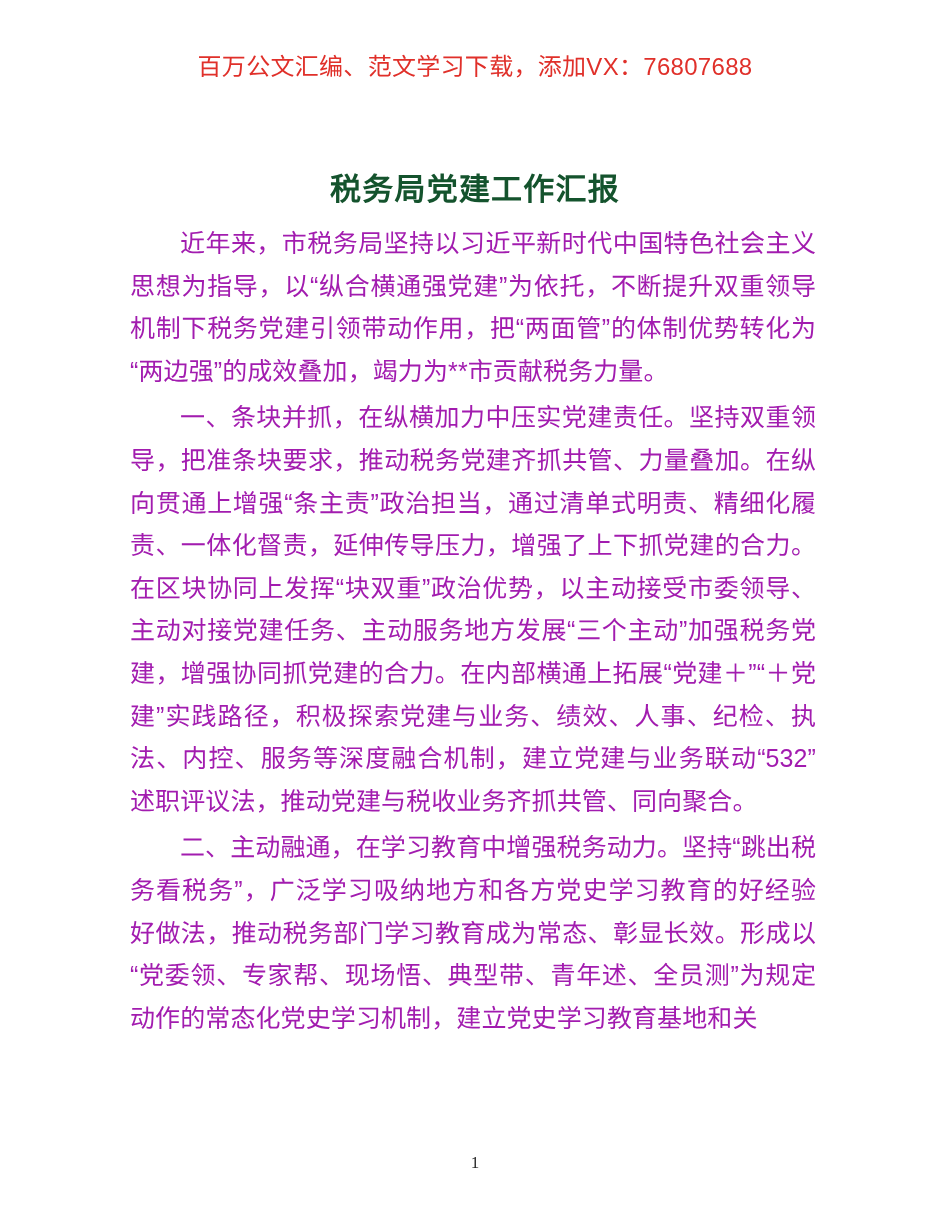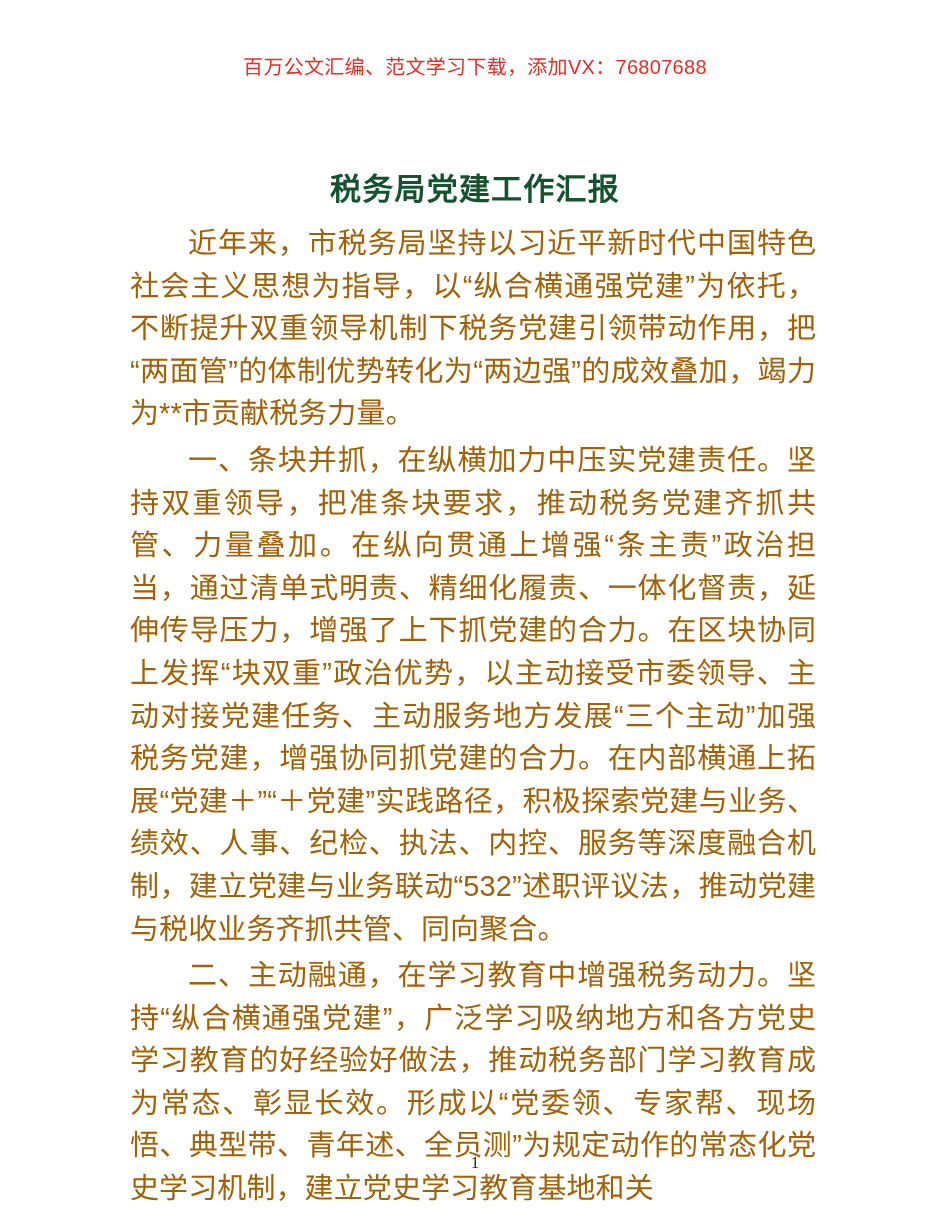--- a/index.html
+++ b/index.html
@@ -26,21 +26,21 @@
     background: #ffffff;
   }
 
   
   .promo-banner {
     position: absolute;
     top: 52px;
     left: 0;
     width: 950px;
     text-align: center;
-    font-size: 20px;
+    font-size: 24px;
     line-height: 30px;
     letter-spacing: 0.3px;
     color: #e0302a;
     font-weight: 400;
     white-space: nowrap;
   }
 
   
   .doc-title {
     position: absolute;
@@ -57,29 +57,29 @@
 
   
   .body-block {
     position: absolute;
     top: 222px;
     left: 130px;
     width: 686px;
   }
 
   .para {
-    font-size: 29px;
+    font-size: 25px;
     line-height: 42.6px;
     letter-spacing: 0.1px;
     text-align: justify;
     text-justify: inter-ideograph;
     text-align-last: left;
     margin: 0 0 0 0;
     text-indent: 2em;
-    color: #a16207;
+    color: #a21caf;
     word-break: break-all;
   }
 
   .para + .para {
     margin-top: 4px;
   }
 
   
   .page-number {
     position: absolute;
@@ -98,18 +98,18 @@
 
 <div class="page">
 
   <div class="promo-banner">百万公文汇编、范文学习下载，添加VX：76807688</div>
 
   <h1 class="doc-title">税务局党建工作汇报</h1>
 
   <div class="body-block">
     <p class="para">近年来，市税务局坚持以习近平新时代中国特色社会主义思想为指导，以“纵合横通强党建”为依托，不断提升双重领导机制下税务党建引领带动作用，把“两面管”的体制优势转化为“两边强”的成效叠加，竭力为**市贡献税务力量。</p>
     <p class="para">一、条块并抓，在纵横加力中压实党建责任。坚持双重领导，把准条块要求，推动税务党建齐抓共管、力量叠加。在纵向贯通上增强“条主责”政治担当，通过清单式明责、精细化履责、一体化督责，延伸传导压力，增强了上下抓党建的合力。在区块协同上发挥“块双重”政治优势，以主动接受市委领导、主动对接党建任务、主动服务地方发展“三个主动”加强税务党建，增强协同抓党建的合力。在内部横通上拓展“党建＋”“＋党建”实践路径，积极探索党建与业务、绩效、人事、纪检、执法、内控、服务等深度融合机制，建立党建与业务联动“532”述职评议法，推动党建与税收业务齐抓共管、同向聚合。</p>
-    <p class="para">二、主动融通，在学习教育中增强税务动力。坚持“纵合横通强党建”，广泛学习吸纳地方和各方党史学习教育的好经验好做法，推动税务部门学习教育成为常态、彰显长效。形成以“党委领、专家帮、现场悟、典型带、青年述、全员测”为规定动作的常态化党史学习机制，建立党史学习教育基地和关</p>
+    <p class="para">二、主动融通，在学习教育中增强税务动力。坚持“跳出税务看税务”，广泛学习吸纳地方和各方党史学习教育的好经验好做法，推动税务部门学习教育成为常态、彰显长效。形成以“党委领、专家帮、现场悟、典型带、青年述、全员测”为规定动作的常态化党史学习机制，建立党史学习教育基地和关</p>
   </div>
 
   <div class="page-number">1</div>
 
 </div>
 
 </body></html>

